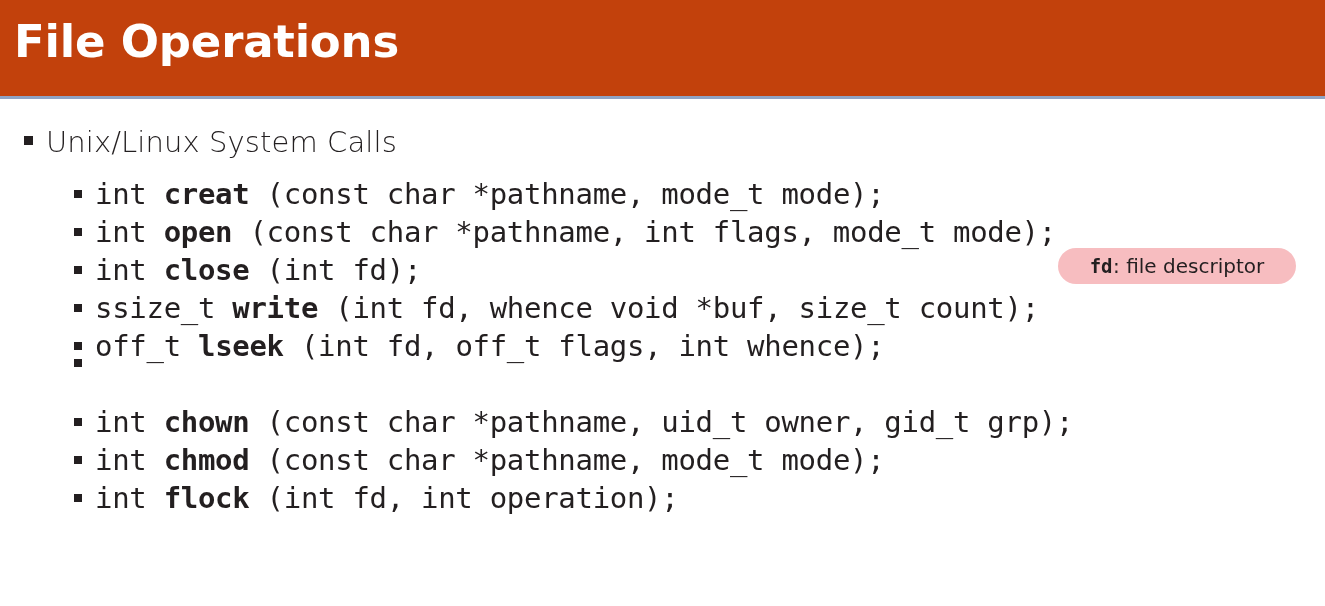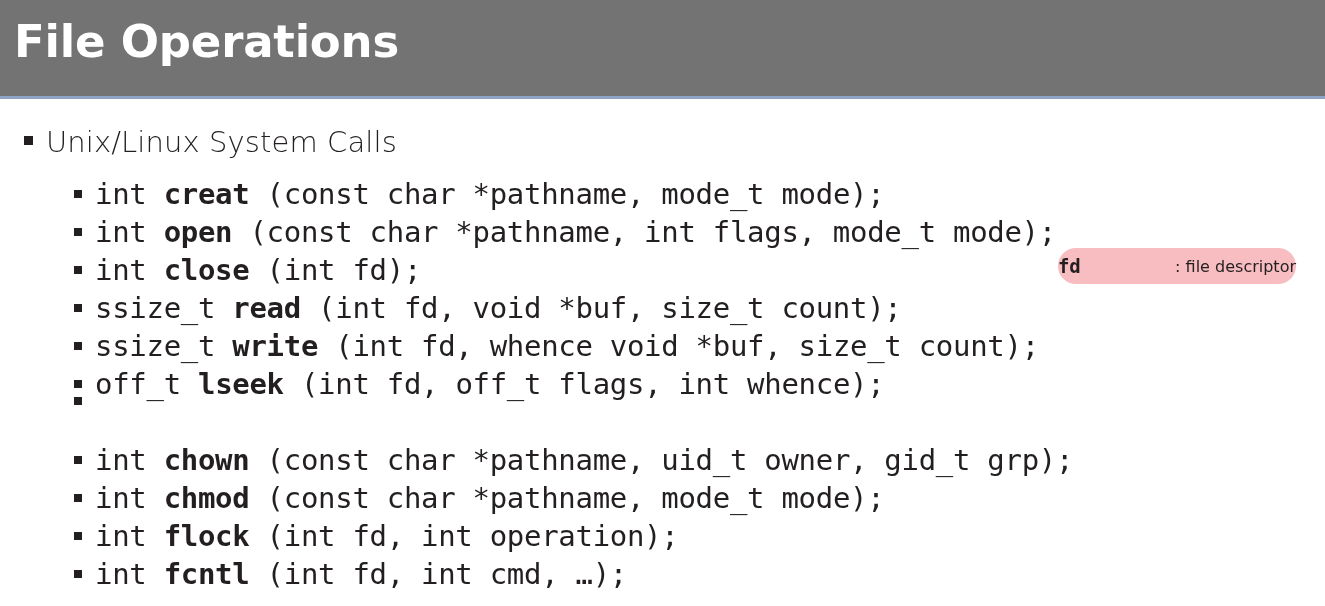--- a/index.html
+++ b/index.html
@@ -16,21 +16,21 @@
     position: relative;
   }
 
   
   .title-banner {
     position: absolute;
     left: 0;
     top: 0;
     width: 1325px;
     height: 96px;
-    background: #737373;
+    background: #c2410c;
     box-sizing: border-box;
   }
   .title-text {
     position: absolute;
     left: 14px;
     top: 8px;
     font-family: "DejaVu Sans", sans-serif;
     font-size: 45px;
     font-weight: bold;
     color: #ffffff;
@@ -123,34 +123,34 @@
   .note-badge {
     position: absolute;
     left: 1058px;
     top: 248px;
     width: 238px;
     height: 36px;
     background: #f7bdc0;
     border-radius: 18px;
     display: flex;
     align-items: center;
-    justify-content: space-between;
+    justify-content: center;
     box-sizing: border-box;
     white-space: nowrap;
   }
   .note-badge .kw {
     font-family: "DejaVu Sans Mono", monospace;
     font-size: 19px;
     font-weight: bold;
     color: #231f20;
     letter-spacing: -0.3px;
   }
   .note-badge .desc {
     font-family: "DejaVu Sans", sans-serif;
-    font-size: 16px;
+    font-size: 20px;
     font-weight: 400;
     color: #231f20;
     margin-left: 1px;
   }
 </style>
 </head>
 <body>
 
 <div class="title-banner">
   <div class="title-text">File Operations</div>
@@ -172,48 +172,40 @@
       <li class="code-line">
         <span class="sq"></span>
         <span class="code"><span>int </span><b>open</b><span> (const char *pathname, int flags, mode_t mode);</span></span>
       </li>
       <li class="code-line">
         <span class="sq"></span>
         <span class="code"><span>int </span><b>close</b><span> (int fd);</span></span>
       </li>
       <li class="code-line">
         <span class="sq"></span>
-        <span class="code"><span>ssize_t </span><b>read</b><span> (int fd, void *buf, size_t count);</span></span>
-      </li>
-      <li class="code-line">
-        <span class="sq"></span>
         <span class="code"><span>ssize_t </span><b>write</b><span> (int fd, whence void *buf, size_t count);</span></span>
       </li>
       <li class="code-line">
         <span class="sq"></span>
         <span class="code"><span>off_t </span><b>lseek</b><span> (int fd, off_t flags, int whence);</span></span>
       </li>
       <li class="code-line">
         <span class="sq"></span>
       </li>
       <li class="code-line">
         <span class="sq"></span>
         <span class="code"><span>int </span><b>chown</b><span> (const char *pathname, uid_t owner, gid_t grp);</span></span>
       </li>
       <li class="code-line">
         <span class="sq"></span>
         <span class="code"><span>int </span><b>chmod</b><span> (const char *pathname, mode_t mode);</span></span>
       </li>
       <li class="code-line">
         <span class="sq"></span>
         <span class="code"><span>int </span><b>flock</b><span> (int fd, int operation);</span></span>
-      </li>
-      <li class="code-line">
-        <span class="sq"></span>
-        <span class="code"><span>int </span><b>fcntl</b><span> (int fd, int cmd, …);</span></span>
       </li>
     </ul>
 
 </div>
 
 <div class="note-badge">
   <span class="kw">fd</span>
   <span class="desc">: file descriptor</span>
 </div>
 

